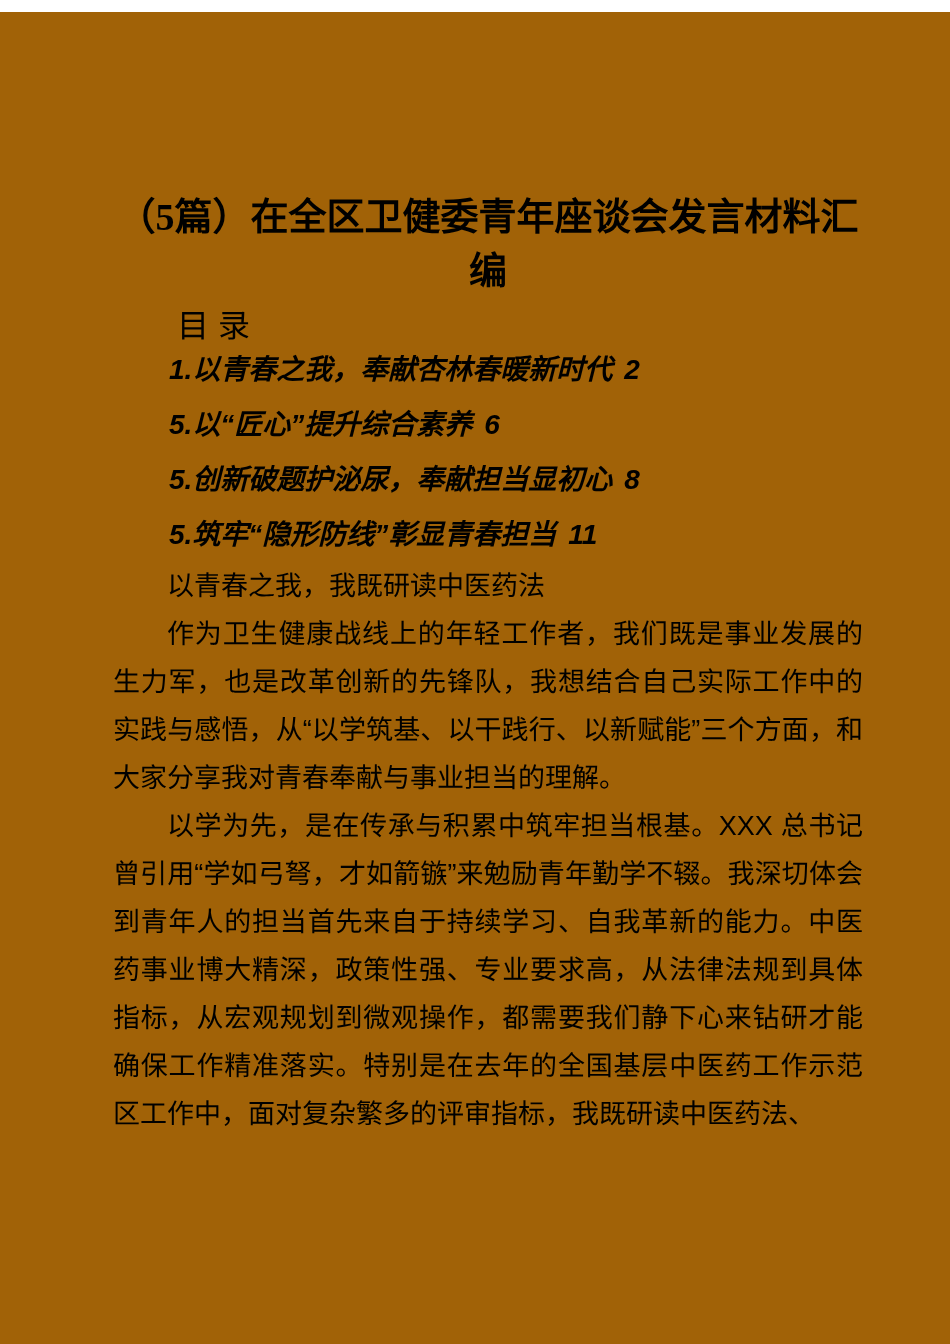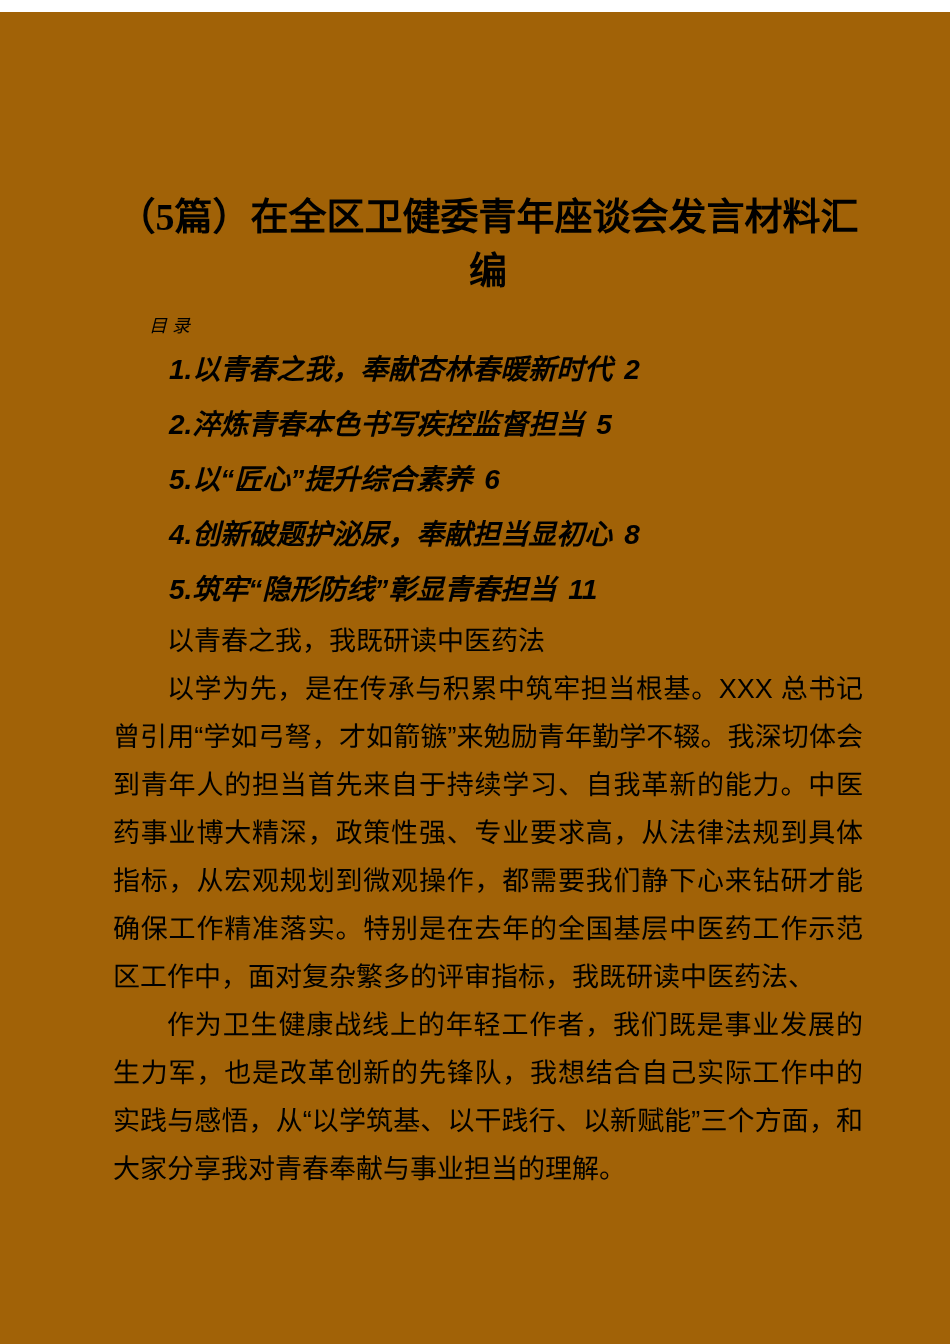--- a/index.html
+++ b/index.html
@@ -23,24 +23,23 @@
     margin: 0;
     font-family: "Liberation Serif", "DejaVu Serif", serif;
     font-weight: bold;
     font-size: 38px;
     line-height: 54px;
     text-align: center;
     color: #000000;
   }
   .toc-label {
     margin-top: 12px;
-    font-size: 18px;
+    font-size: 32px;
     line-height: 32px;
     font-weight: normal;
-    font-style: italic;
   }
   .toc-item {
     font-weight: bold;
     font-size: 28px;
     line-height: 55px;
     white-space: nowrap;
     overflow: hidden;
     font-style: italic;
   }
   .toc-page {
@@ -67,38 +66,35 @@
 
   <h1 class="doc-title">（5篇）在全区卫健委青年座谈会发言材料汇编</h1>
 
   <div class="toc">
     <div class="toc-label indent">目 录</div>
 
     <div class="toc-item indent">
       <span>1.以青春之我，奉献杏林春暖新时代</span><span class="toc-page">2</span>
     </div>
 
-    <div class="toc-item indent">
-      <span>2.淬炼青春本色书写疾控监督担当</span><span class="toc-page">5</span>
-    </div>
 
     <div class="toc-item indent">
       <span>5.以“匠心”提升综合素养</span><span class="toc-page">6</span>
     </div>
 
     <div class="toc-item indent">
-      <span>4.创新破题护泌尿，奉献担当显初心</span><span class="toc-page">8</span>
+      <span>5.创新破题护泌尿，奉献担当显初心</span><span class="toc-page">8</span>
     </div>
 
     <div class="toc-item indent">
       <span>5.筑牢“隐形防线”彰显青春担当</span><span class="toc-page">11</span>
     </div>
   </div>
 
   <div class="body-text">
     <p class="heading indent">以青春之我，我既研读中医药法</p>
 
+    <p class="para indent">作为卫生健康战线上的年轻工作者，我们既是事业发展的生力军，也是改革创新的先锋队，我想结合自己实际工作中的实践与感悟，从“以学筑基、以干践行、以新赋能”三个方面，和大家分享我对青春奉献与事业担当的理解。</p>
+
     <p class="para indent">以学为先，是在传承与积累中筑牢担当根基。XXX 总书记曾引用“学如弓弩，才如箭镞”来勉励青年勤学不辍。我深切体会到青年人的担当首先来自于持续学习、自我革新的能力。中医药事业博大精深，政策性强、专业要求高，从法律法规到具体指标，从宏观规划到微观操作，都需要我们静下心来钻研才能确保工作精准落实。特别是在去年的全国基层中医药工作示范区工作中，面对复杂繁多的评审指标，我既研读中医药法、</p>
-
-    <p class="para indent">作为卫生健康战线上的年轻工作者，我们既是事业发展的生力军，也是改革创新的先锋队，我想结合自己实际工作中的实践与感悟，从“以学筑基、以干践行、以新赋能”三个方面，和大家分享我对青春奉献与事业担当的理解。</p>
   </div>
 
 </div>
 
 </body></html>

